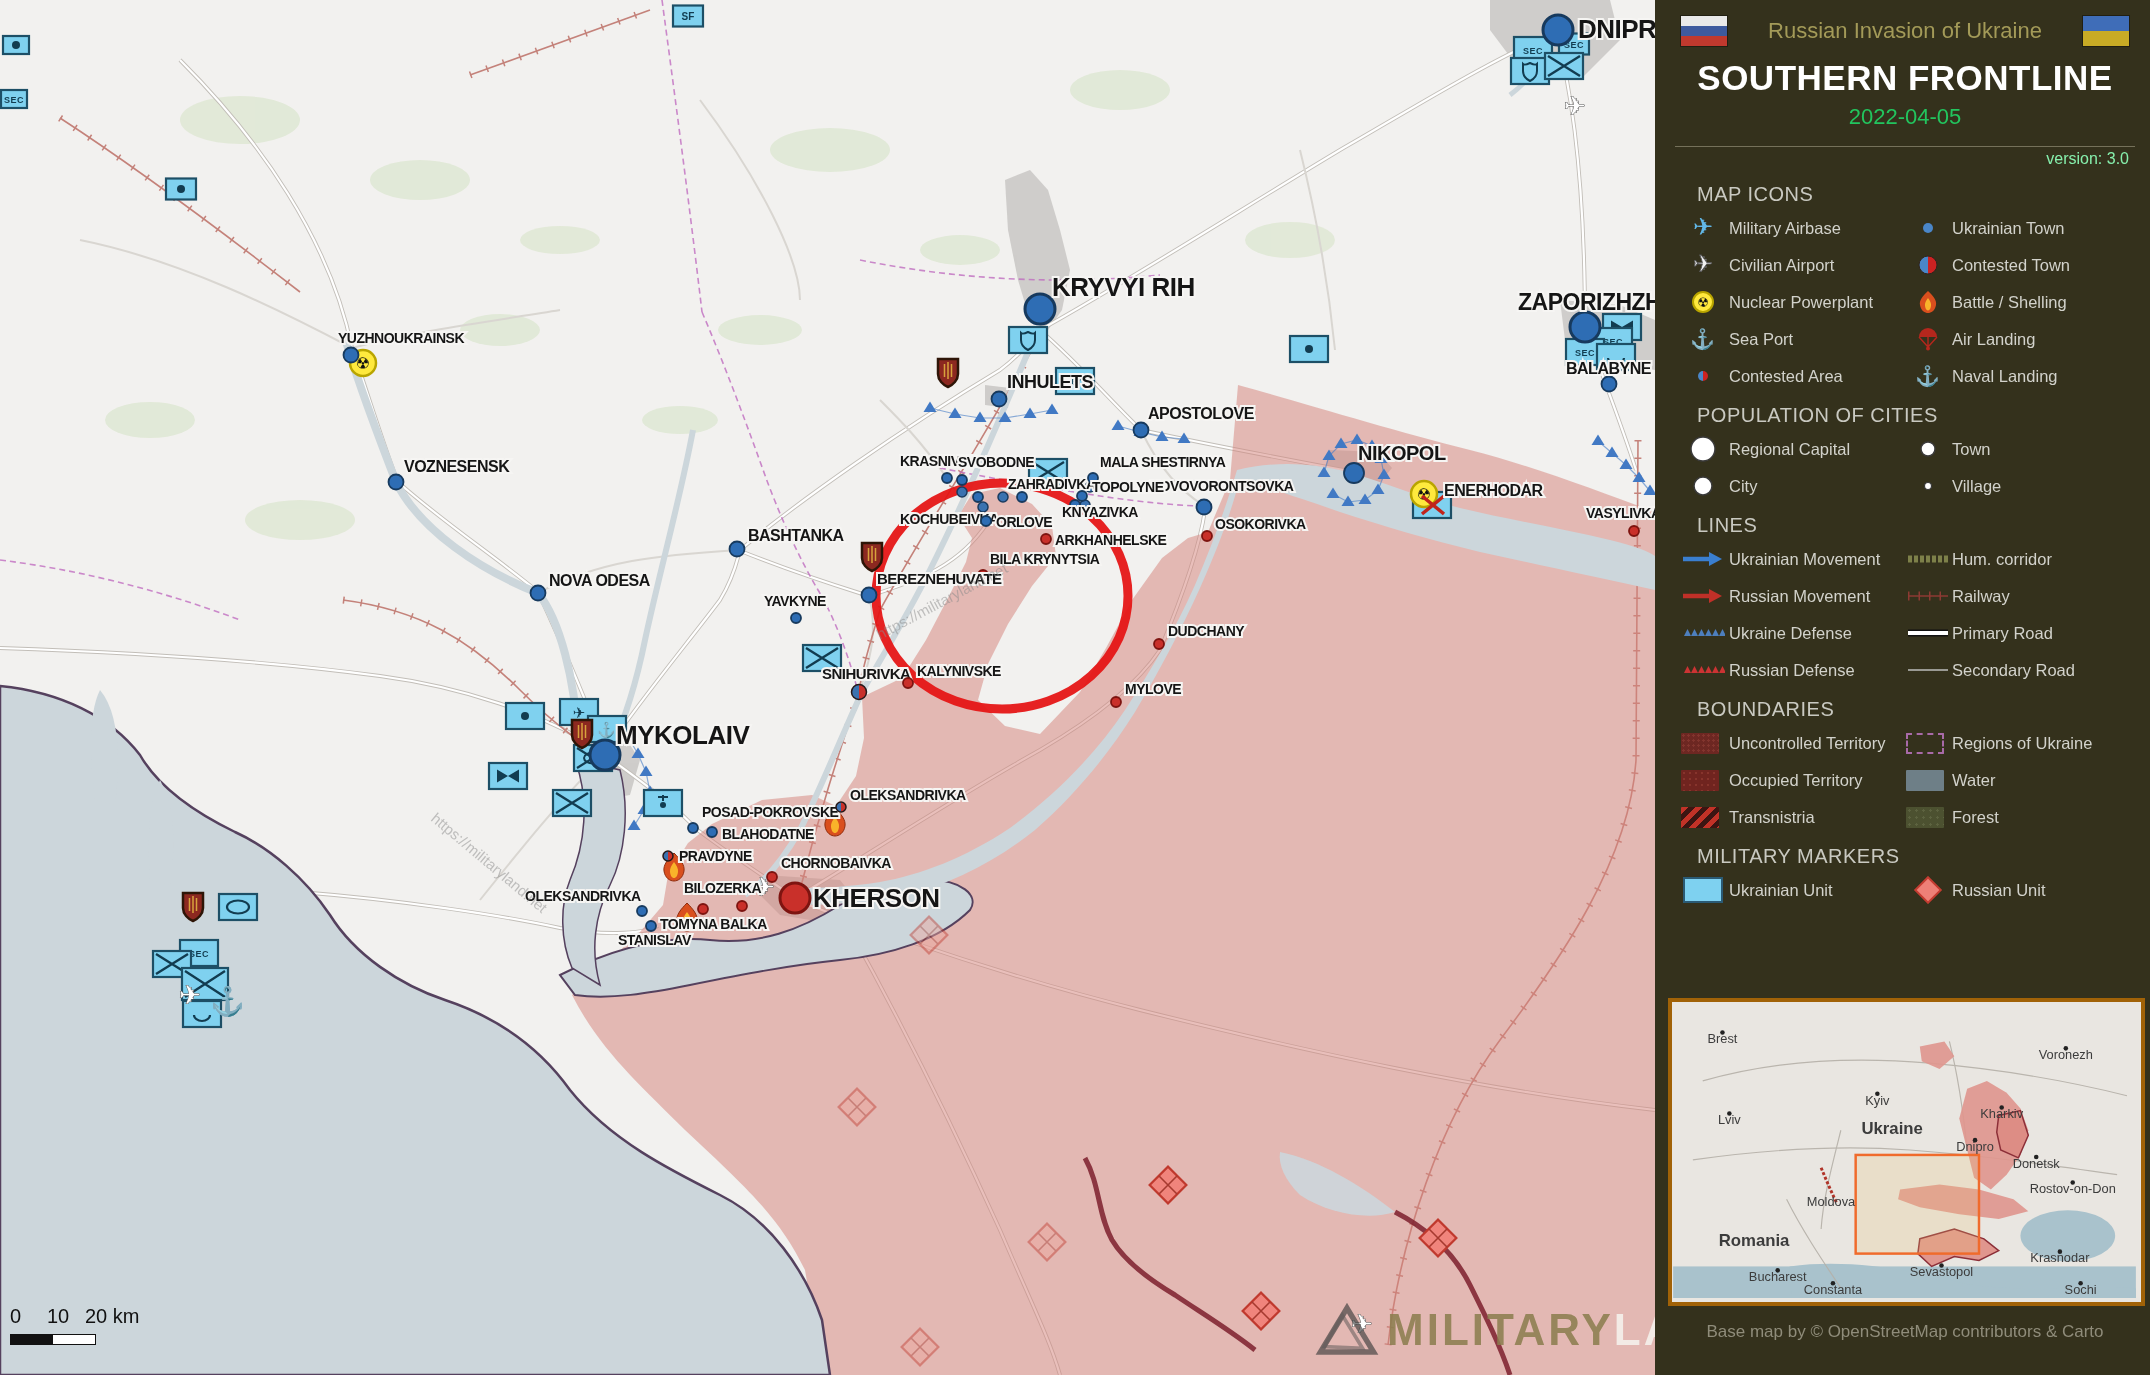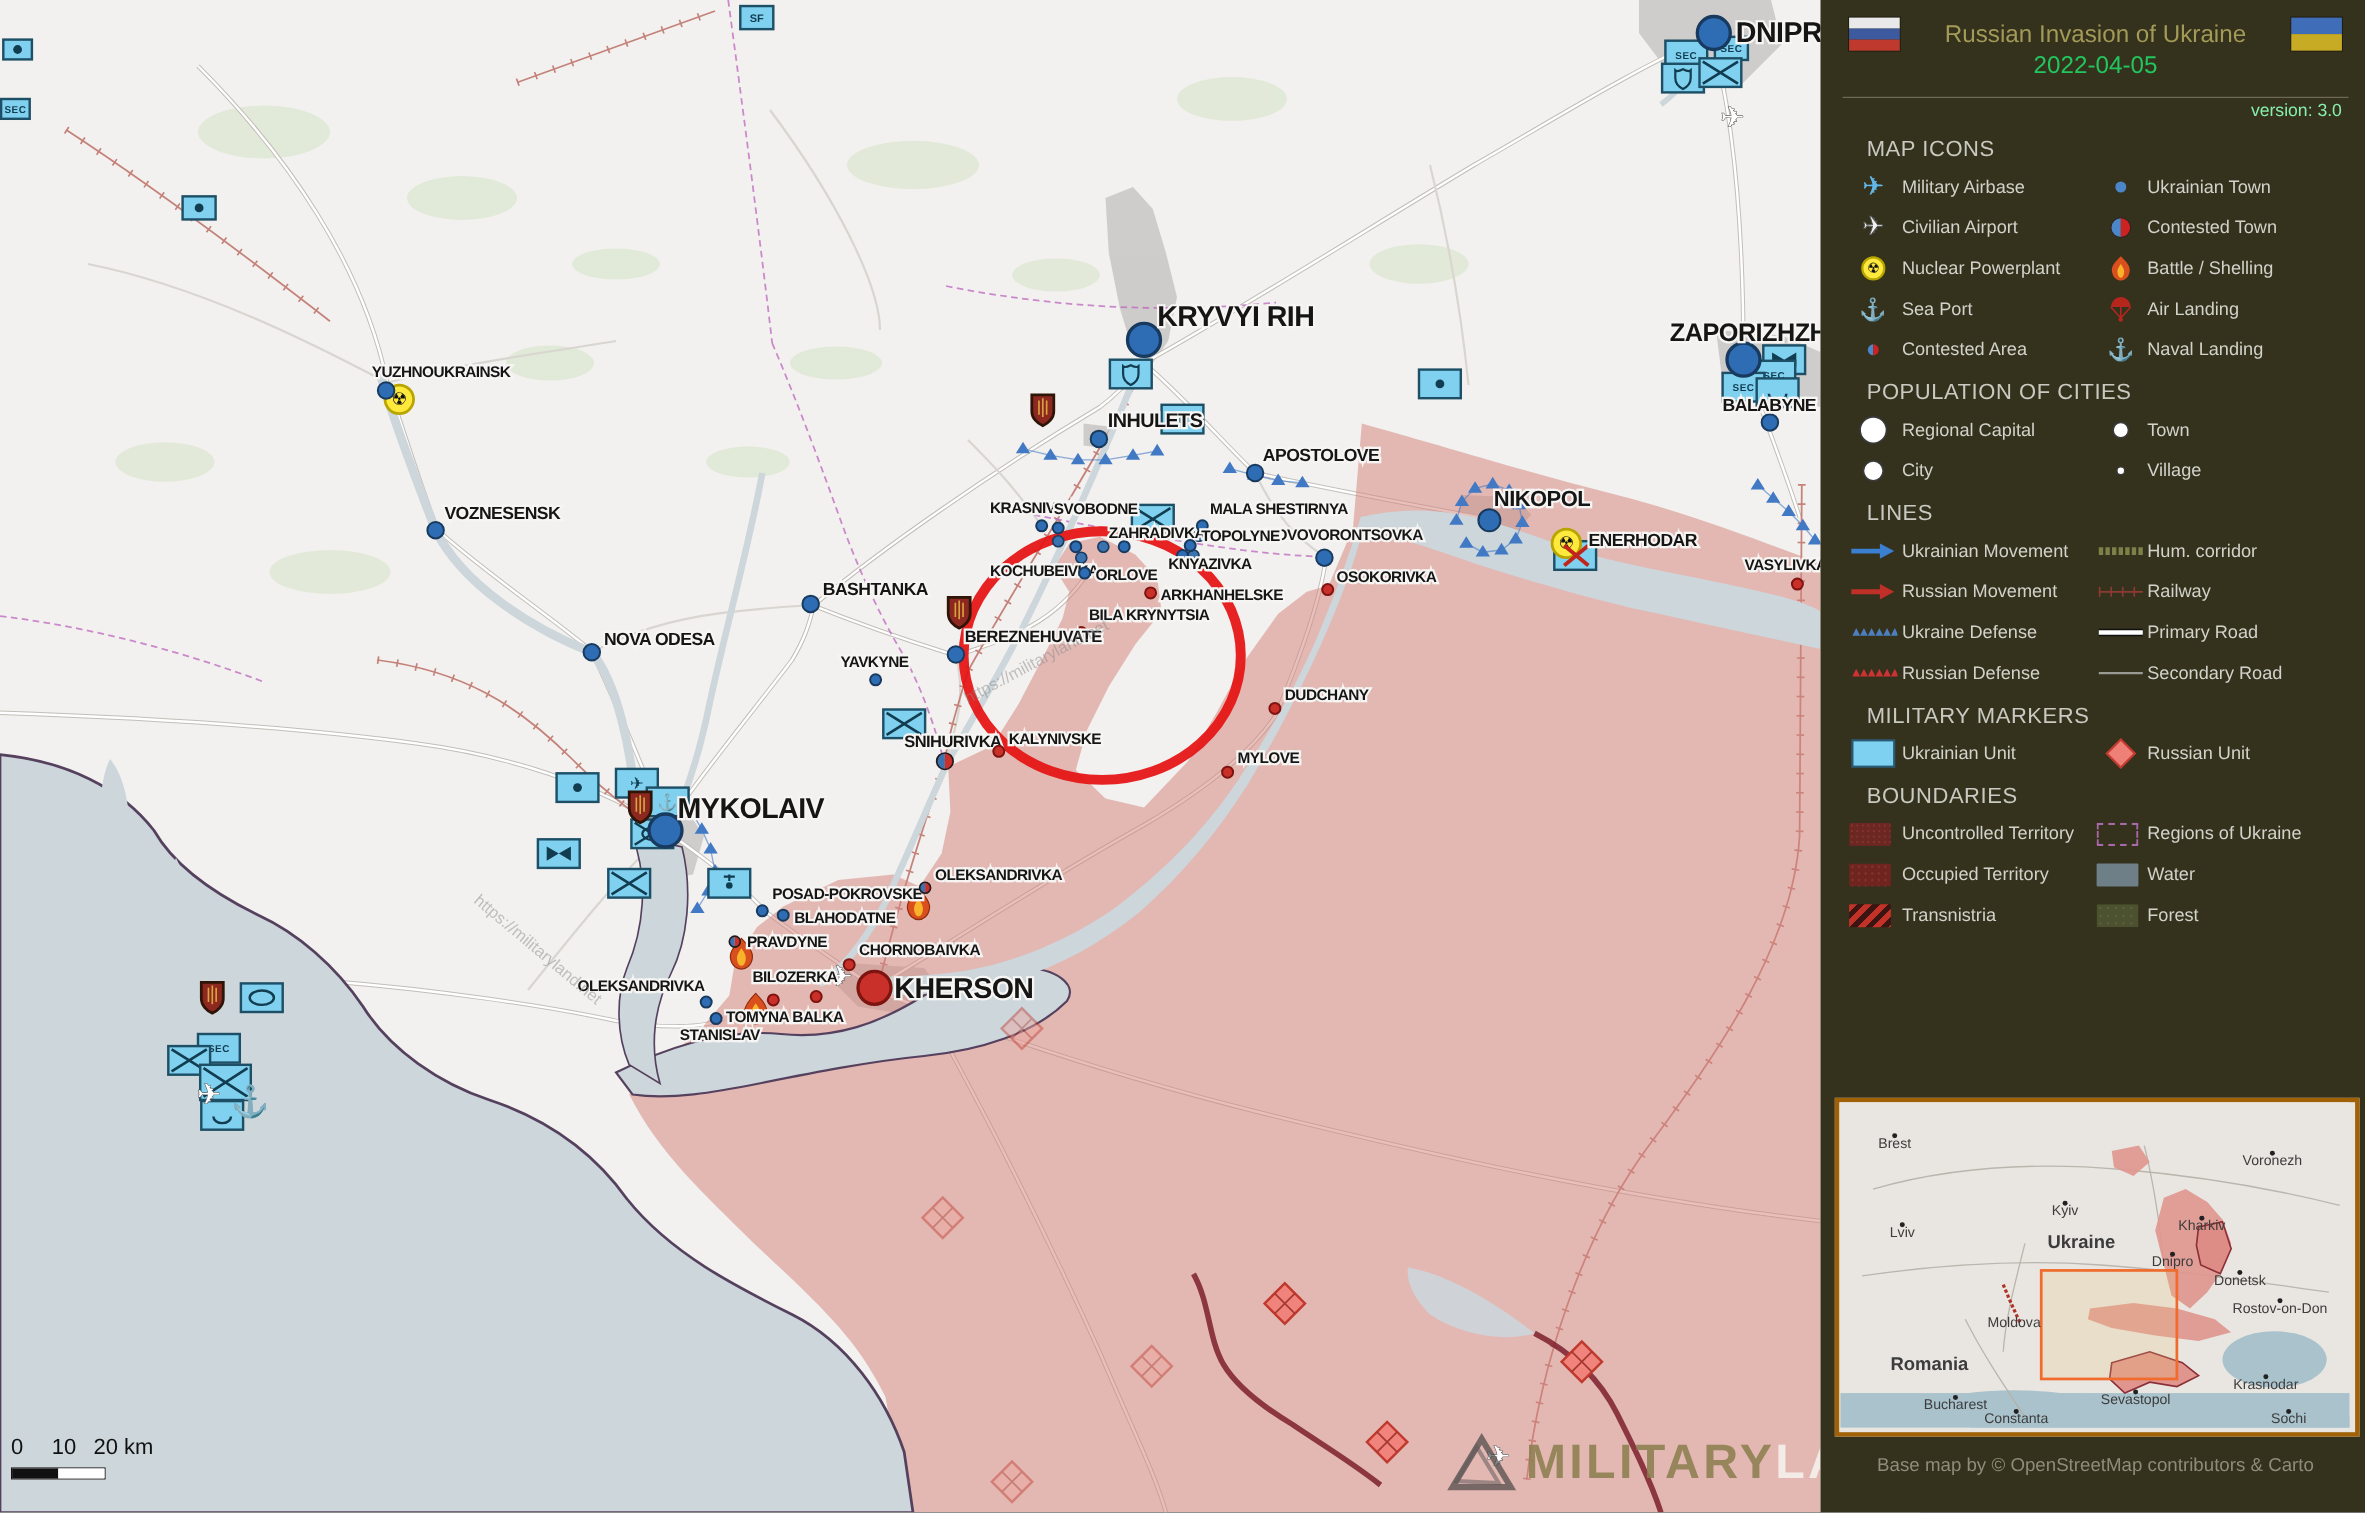--- a/index.html
+++ b/index.html
@@ -666,20 +666,21 @@
             <span class="b1" style="display:block"></span>
             <span class="b2" style="display:block"></span>
             <span class="b3" style="display:block"></span>
           </span>
         <span class="hdr-title">Russian Invasion of Ukraine</span>
         <span class="flag flag-ua">
             <span class="b1" style="display:block"></span>
             <span class="b2" style="display:block"></span>
           </span>
       </div>
+      <div class="sb-h1">SOUTHERN FRONTLINE</div>
       <div class="sb-date">2022-04-05</div>
     </div>
     <div class="sb-divider"></div>
     <div class="sb-version">version: 3.0</div>
 
     <div class="sb-sections" id="legend-sections">
         <section>
           <h3>MAP ICONS</h3>
           <div class="lg-grid">
             <span class="lg-icon">
@@ -841,65 +842,65 @@
             <span>Russian Defense</span>
             <span class="lg-icon">
               <svg width="44" height="28" viewBox="-22 -14 44 28">
                 <path d="M-20,0 L20,0" stroke="#9a9a94" stroke-width="2"></path>
               </svg>
             </span>
             <span>Secondary Road</span>
           </div>
         </section>
         <section>
+          <h3>BOUNDARIES</h3>
+          <div class="lg-grid">
+            <span class="lg-icon">
+              <span class="sw sw-uncontrolled"></span>
+            </span>
+            <span>Uncontrolled Territory</span>
+            <span class="lg-icon">
+              <span class="sw sw-regions"></span>
+            </span>
+            <span>Regions of Ukraine</span>
+            <span class="lg-icon">
+              <span class="sw sw-occupied"></span>
+            </span>
+            <span>Occupied Territory</span>
+            <span class="lg-icon">
+              <span class="sw sw-water"></span>
+            </span>
+            <span>Water</span>
+            <span class="lg-icon">
+              <span class="sw sw-transnistria"></span>
+            </span>
+            <span>Transnistria</span>
+            <span class="lg-icon">
+              <span class="sw sw-forest"></span>
+            </span>
+            <span>Forest</span>
+          </div>
+        </section>
+        <section>
           <h3>MILITARY MARKERS</h3>
           <div class="lg-grid">
             <span class="lg-icon">
               <svg width="44" height="28" viewBox="-22 -14 44 28">
                 <rect x="-19" y="-12" width="38" height="24" fill="#7ed1f0" stroke="#2a5a74" stroke-width="2"></rect>
               </svg>
             </span>
             <span>Ukrainian Unit</span>
             <span class="lg-icon">
               <svg width="44" height="28" viewBox="-22 -14 44 28">
                 <g transform="rotate(45)">
                   <rect x="-9" y="-9" width="18" height="18" fill="#ee8077" stroke="#c43c31" stroke-width="2"></rect>
                 </g>
               </svg>
             </span>
             <span>Russian Unit</span>
-          </div>
-        </section>
-        <section>
-          <h3>BOUNDARIES</h3>
-          <div class="lg-grid">
-            <span class="lg-icon">
-              <span class="sw sw-uncontrolled"></span>
-            </span>
-            <span>Uncontrolled Territory</span>
-            <span class="lg-icon">
-              <span class="sw sw-regions"></span>
-            </span>
-            <span>Regions of Ukraine</span>
-            <span class="lg-icon">
-              <span class="sw sw-occupied"></span>
-            </span>
-            <span>Occupied Territory</span>
-            <span class="lg-icon">
-              <span class="sw sw-water"></span>
-            </span>
-            <span>Water</span>
-            <span class="lg-icon">
-              <span class="sw sw-transnistria"></span>
-            </span>
-            <span>Transnistria</span>
-            <span class="lg-icon">
-              <span class="sw sw-forest"></span>
-            </span>
-            <span>Forest</span>
           </div>
         </section>
       </div>
 
     <div class="inset-box">
       <svg id="inset-svg" width="465" height="296" viewBox="0 0 469 300">
         <rect x="0" y="0" width="469" height="300" fill="#e9e6e1"></rect>
 
         <rect x="0" y="268" width="469" height="32" fill="#a9c2cc"></rect>
         <path d="M120,300 L118,268 C180,260 240,272 290,284 C340,296 420,286 469,290 L469,300 Z" fill="#a9c2cc"></path>

